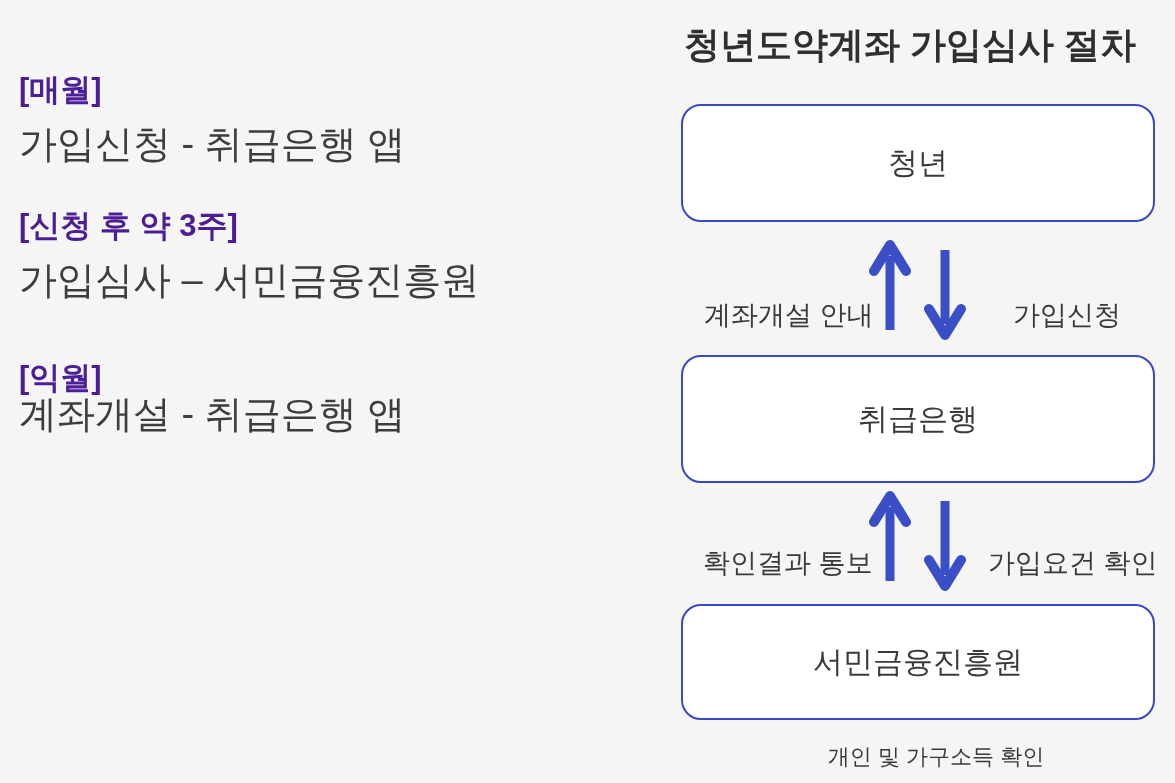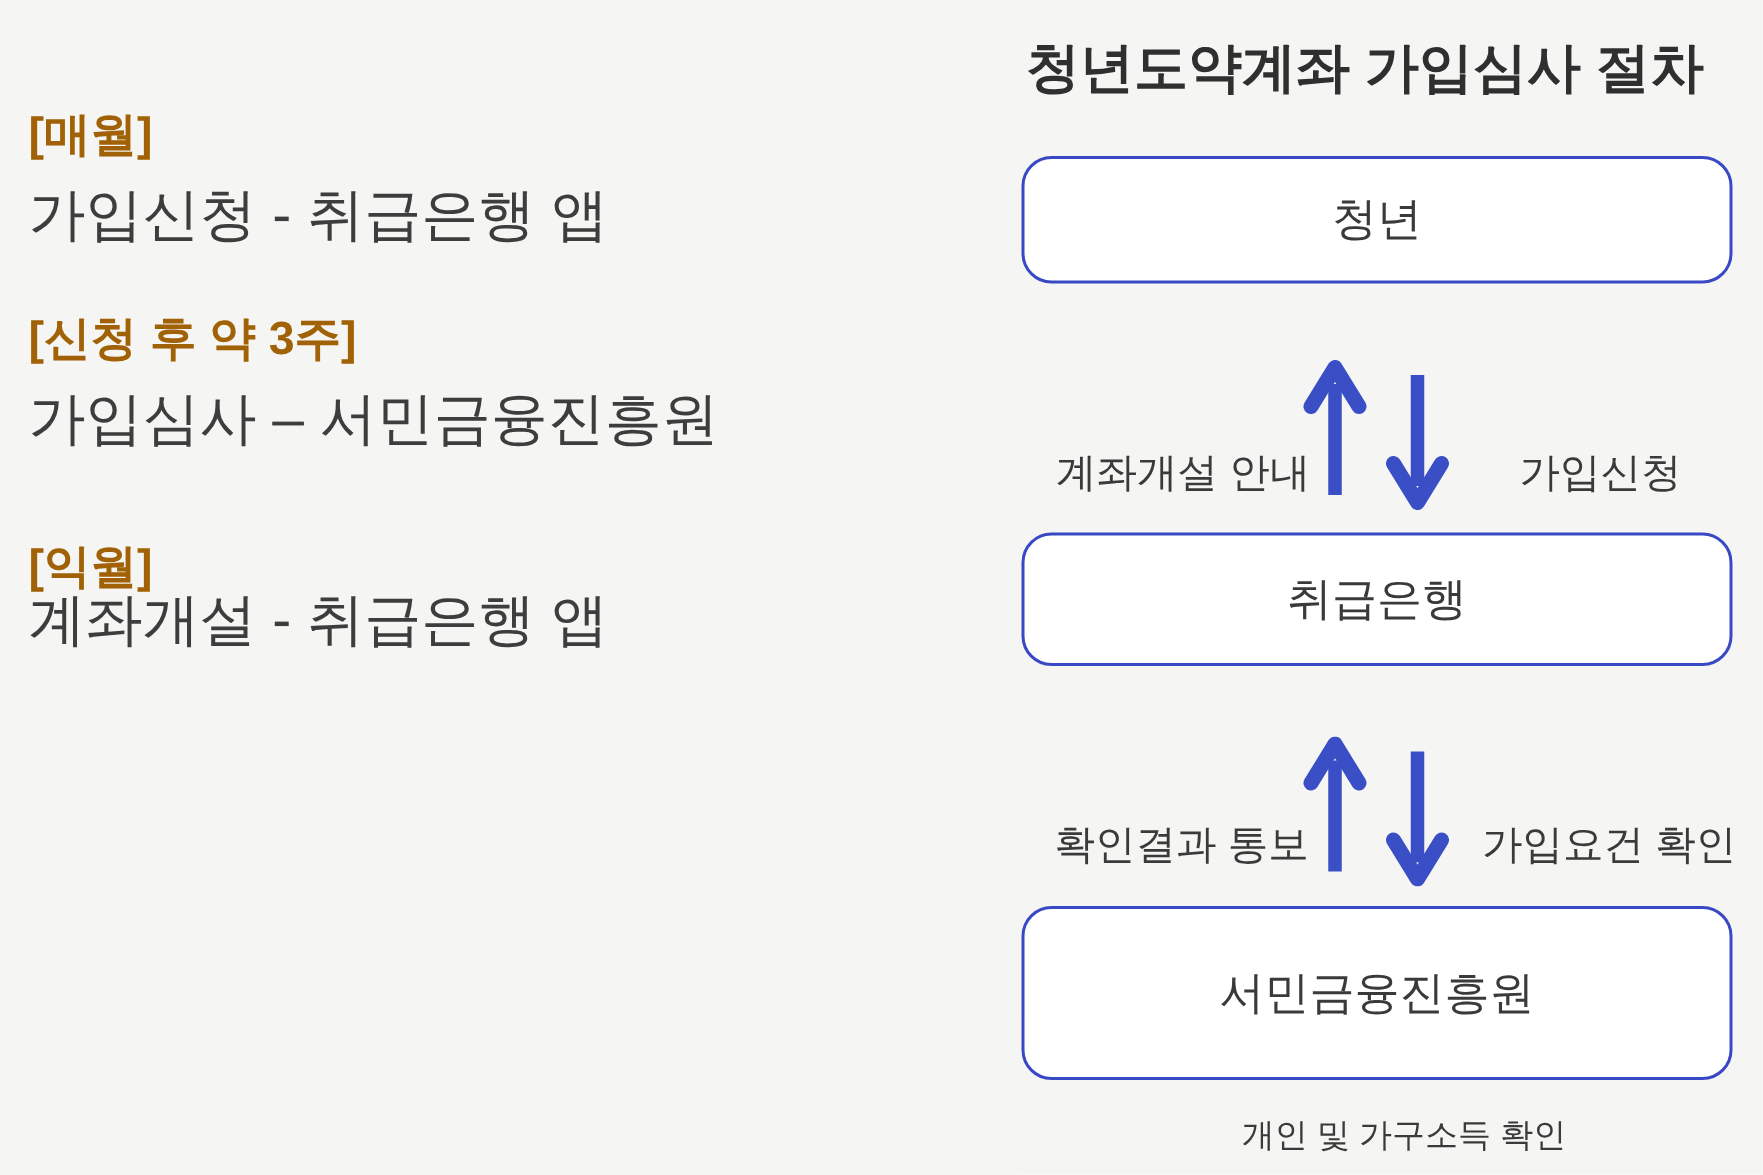--- a/index.html
+++ b/index.html
@@ -7,21 +7,21 @@
     position:relative;
     width:1175px;height:783px;
     background:#f5f5f3;
     font-family:"Liberation Sans","DejaVu Sans",sans-serif;
     color:#3a3a3a;
     overflow:hidden;
   }
   
   .tl-period{
     position:absolute;left:19px;
-    font-size:31px;font-weight:700;color:#a16207;
+    font-size:31px;font-weight:700;color:#4c1d95;
     line-height:1.1;white-space:nowrap;
   }
   .tl-desc{
     position:absolute;left:19px;
     font-size:38px;font-weight:400;color:#3d3d3d;
     line-height:1.1;white-space:nowrap;
   }
   .p0{top:73px}  .d0{top:124px}
   .p1{top:209px} .d1{top:260px}
   .p2{top:361px} .d2{top:394px}
@@ -36,22 +36,22 @@
   .node{
     position:absolute;left:681px;width:474px;
     background:#ffffff;
     border:2.5px solid #3948c4;
     border-radius:20px;
     box-sizing:border-box;
     display:flex;align-items:center;justify-content:center;
     font-size:30px;color:#3a3a3a;
     white-space:nowrap;
   }
-  .node1{top:104px;height:85px}
-  .node2{top:355px;height:89px}
+  .node1{top:104px;height:118px}
+  .node2{top:355px;height:128px}
   .node3{top:604px;height:116px}
 
   .arrows{position:absolute;left:857px;width:120px;height:100px}
   .arrows1{top:240px}
   .arrows2{top:491px}
 
   .flow-label{
     position:absolute;
     font-size:27px;color:#3a3a3a;
     line-height:1.1;white-space:nowrap;

